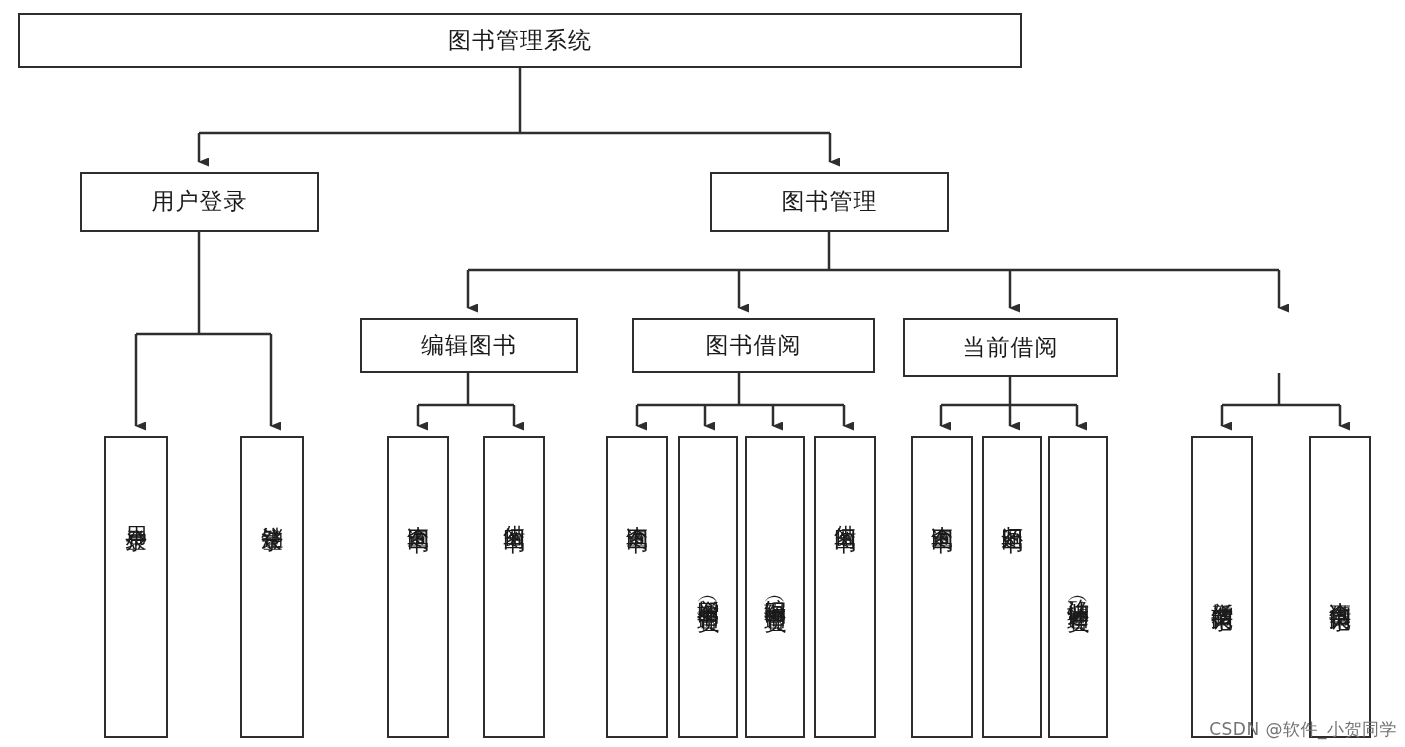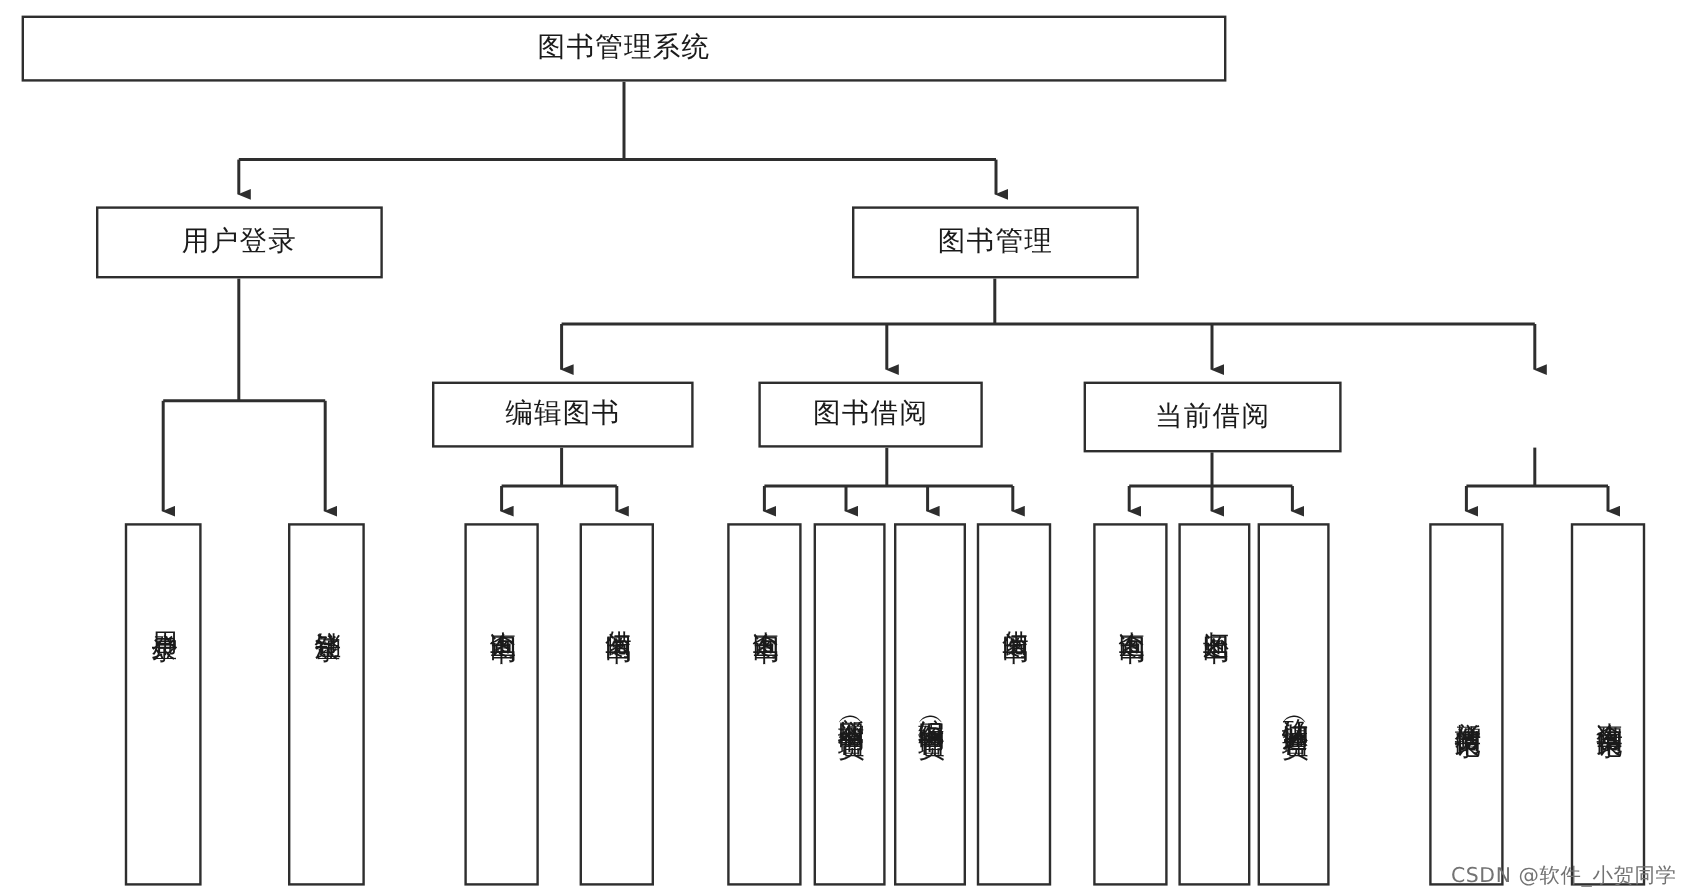--- a/index.html
+++ b/index.html
@@ -127,21 +127,21 @@
   <div class="node horiz" style="left:80px; top:172px; width:239px; height:60px;">
     <span class="node-label">用户登录</span>
   </div>
   <div class="node horiz" style="left:710px; top:172px; width:239px; height:60px;">
     <span class="node-label">图书管理</span>
   </div>
 
   <div class="node horiz" style="left:360px; top:318px; width:218px; height:55px;">
     <span class="node-label">编辑图书</span>
   </div>
-  <div class="node horiz" style="left:632px; top:318px; width:187px; height:55px;">
+  <div class="node horiz" style="left:632px; top:318px; width:243px; height:55px;">
     <span class="node-label">图书借阅</span>
   </div>
   <div class="node horiz" style="left:903px; top:318px; width:215px; height:59px;">
     <span class="node-label">当前借阅</span>
   </div>
 
   <div class="node vert" style="left:104px; top:436px; width:64px; height:302px; padding-top:70px;">
     <span class="node-label">用户登录</span>
   </div>
   <div class="node vert" style="left:240px; top:436px; width:64px; height:302px; padding-top:70px;">

